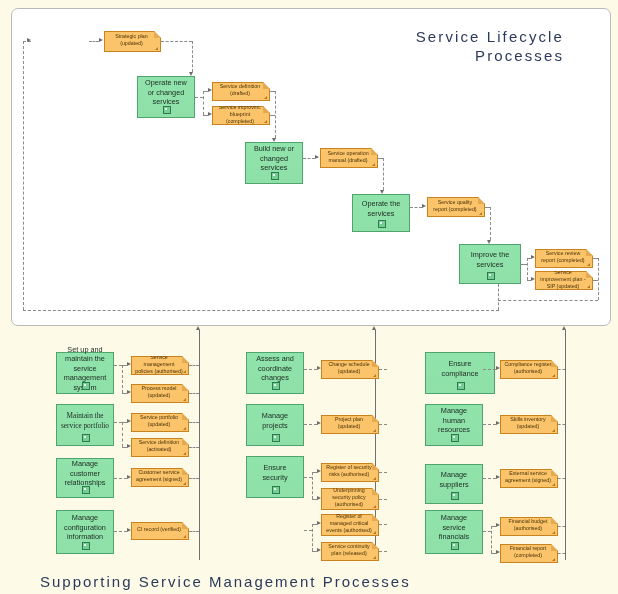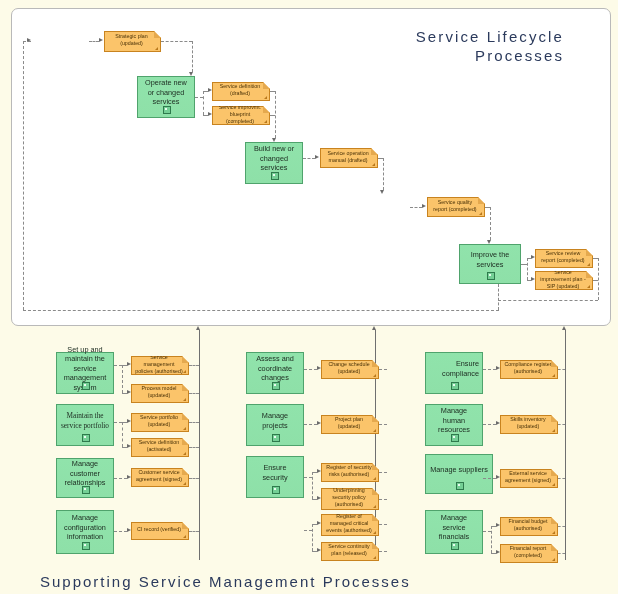--- a/index.html
+++ b/index.html
@@ -198,20 +198,24 @@
       <span class="lbl">Service operation manual (drafted)</span>
       <span class="dmark"></span>
     </div>
     <div class="fold"></div>
   </div>
 
   <div class="hline" style="left:378px;top:158px;width:5px;"></div>
   <div class="vline" style="left:383px;top:158px;height:32px;"></div>
   <div class="arrow-d" style="left:380.4px;top:190px;"></div>
 
+  <div class="proc" id="p-operate" style="left:352px;top:194px;width:58px;height:38px;">
+    <span class="lbl">Operate the services</span>
+    <span class="pmark"></span>
+  </div>
 
   <div class="hline" style="left:410px;top:207px;width:12px;"></div>
   <div class="arrow-r" style="left:422px;top:204.4px;"></div>
 
   <div class="deliv-wrap" style="left:427px;top:197px;width:58px;height:20px;">
     <div class="deliv" style="left:0;top:0;width:58px;height:20px;">
       <span class="lbl">Service quality report (completed)</span>
       <span class="dmark"></span>
     </div>
     <div class="fold"></div>
@@ -424,21 +428,21 @@
   <div class="deliv-wrap" style="left:321px;top:542px;width:58px;height:19px;">
     <div class="deliv" style="left:0;top:0;width:58px;height:19px;">
       <span class="lbl">Service continuity plan (released)</span>
       <span class="dmark"></span>
     </div>
     <div class="fold"></div>
   </div>
   <div class="hline" style="left:379px;top:524px;width:8px;"></div>
   <div class="hline" style="left:379px;top:551px;width:8px;"></div>
 
-  <div class="proc" style="left:425px;top:352px;width:58px;height:42px;text-align:right;">
+  <div class="proc" style="left:425px;top:352px;width:70px;height:42px;">
     <span class="lbl">Ensure compliance</span>
     <span class="pmark"></span>
   </div>
   <div class="hline" style="left:483px;top:369px;width:13px;"></div>
   <div class="arrow-r" style="left:496px;top:366.4px;"></div>
   <div class="deliv-wrap" style="left:500px;top:360px;width:58px;height:19px;">
     <div class="deliv" style="left:0;top:0;width:58px;height:19px;">
       <span class="lbl">Compliance register (authorised)</span>
       <span class="dmark"></span>
     </div>
@@ -454,21 +458,21 @@
   <div class="arrow-r" style="left:496px;top:421.4px;"></div>
   <div class="deliv-wrap" style="left:500px;top:415px;width:58px;height:19px;">
     <div class="deliv" style="left:0;top:0;width:58px;height:19px;">
       <span class="lbl">Skills inventory (updated)</span>
       <span class="dmark"></span>
     </div>
     <div class="fold"></div>
   </div>
   <div class="hline" style="left:558px;top:424px;width:7px;"></div>
 
-  <div class="proc" style="left:425px;top:454px;width:68px;height:40px;text-align:center;">
+  <div class="proc" style="left:425px;top:464px;width:58px;height:40px;text-align:center;">
     <span class="lbl">Manage suppliers</span>
     <span class="pmark"></span>
   </div>
   <div class="hline" style="left:483px;top:478px;width:13px;"></div>
   <div class="arrow-r" style="left:496px;top:475.4px;"></div>
   <div class="deliv-wrap" style="left:500px;top:469px;width:58px;height:19px;">
     <div class="deliv" style="left:0;top:0;width:58px;height:19px;">
       <span class="lbl">External service agreement (signed)</span>
       <span class="dmark"></span>
     </div>

